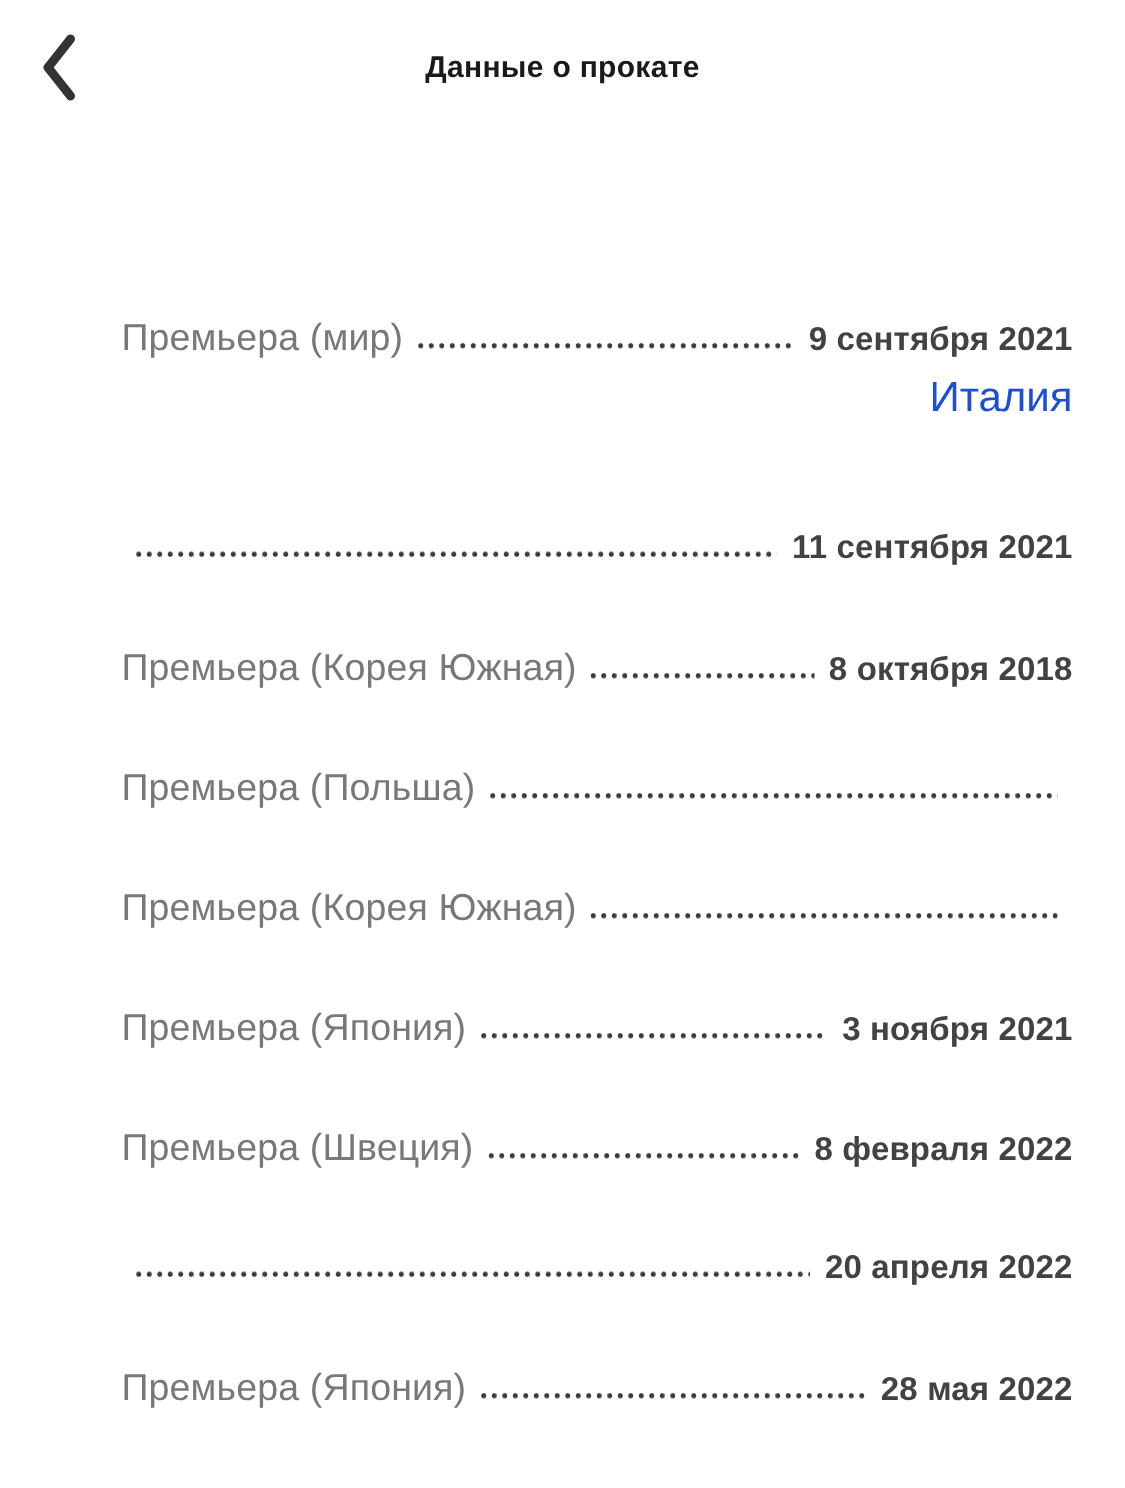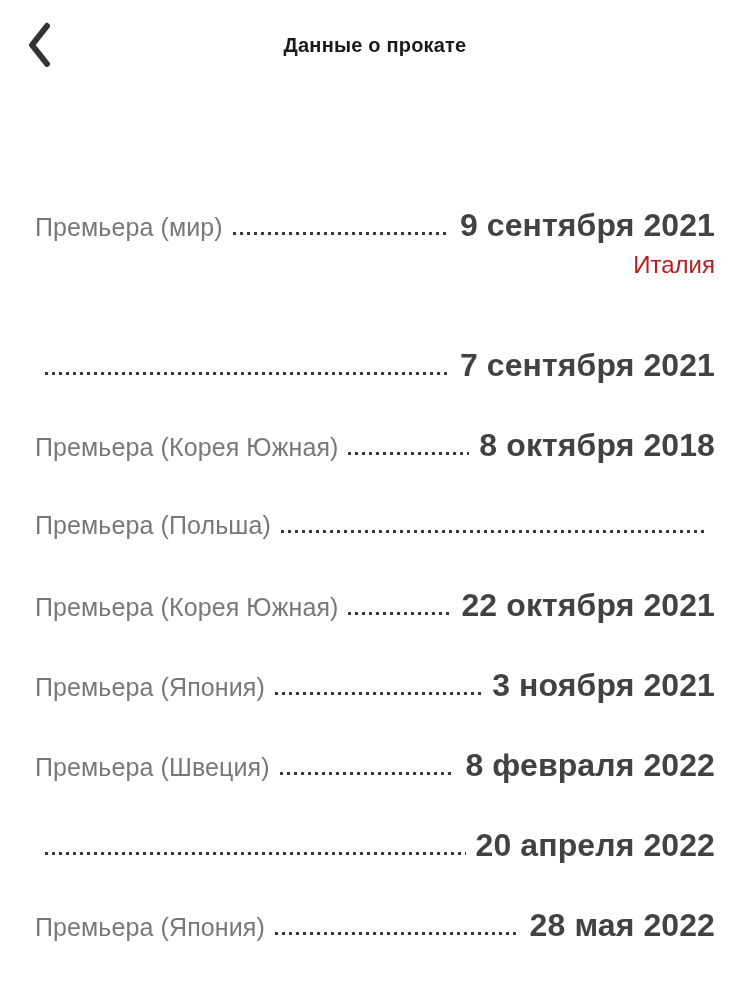--- a/index.html
+++ b/index.html
@@ -40,20 +40,21 @@
   .page-title {
     font-size: 20px;
     font-weight: 700;
     color: #1a1a1a;
     letter-spacing: 0.2px;
   }
   
   .list {
     padding: 0 35px;
     margin-top: 120px;
+    margin-left: 46px;
   }
   .row-group {
     margin-bottom: 50px;
   }
   .row-group.has-note {
     margin-bottom: 70px;
   }
   .row {
     display: flex;
     align-items: baseline;
@@ -71,33 +72,33 @@
     flex: 1;
     height: 5px;
     margin: 0 10px 0 8px;
     min-width: 20px;
     background-image: radial-gradient(circle, #3a3a3a 1.5px, rgba(0,0,0,0) 1.9px);
     background-size: 7px 5px;
     background-repeat: repeat-x;
     background-position: left bottom;
   }
   .value {
-    font-size: 32px;
+    font-size: 22px;
     font-weight: 700;
     color: #424242;
     white-space: nowrap;
     letter-spacing: 0.1px;
   }
   .note {
     margin-top: 10px;
     height: 30px;
     line-height: 30px;
-    font-size: 24px;
+    font-size: 28px;
     font-weight: 400;
-    color: #b91c1c;
+    color: #1d4ed8;
     text-align: right;
   }
 </style>
 </head>
 <body>
 
 <div class="screen">
 
   <div class="header">
     <button class="back-btn" aria-label="Back">
@@ -116,21 +117,21 @@
         <span class="label">Премьера (мир)</span>
         <span class="dots"></span>
         <span class="value">9 сентября 2021</span>
       </div>
       <div class="note">Италия</div>
     </div>
 
     <div class="row-group">
       <div class="row">
         <span class="dots"></span>
-        <span class="value">7 сентября 2021</span>
+        <span class="value">11 сентября 2021</span>
       </div>
 
     </div>
 
     <div class="row-group">
       <div class="row">
         <span class="label">Премьера (Корея Южная)</span>
         <span class="dots"></span>
         <span class="value">8 октября 2018</span>
       </div>
@@ -142,21 +143,20 @@
         <span class="label">Премьера (Польша)</span>
         <span class="dots"></span>
       </div>
 
     </div>
 
     <div class="row-group">
       <div class="row">
         <span class="label">Премьера (Корея Южная)</span>
         <span class="dots"></span>
-        <span class="value">22 октября 2021</span>
       </div>
 
     </div>
 
     <div class="row-group">
       <div class="row">
         <span class="label">Премьера (Япония)</span>
         <span class="dots"></span>
         <span class="value">3 ноября 2021</span>
       </div>

